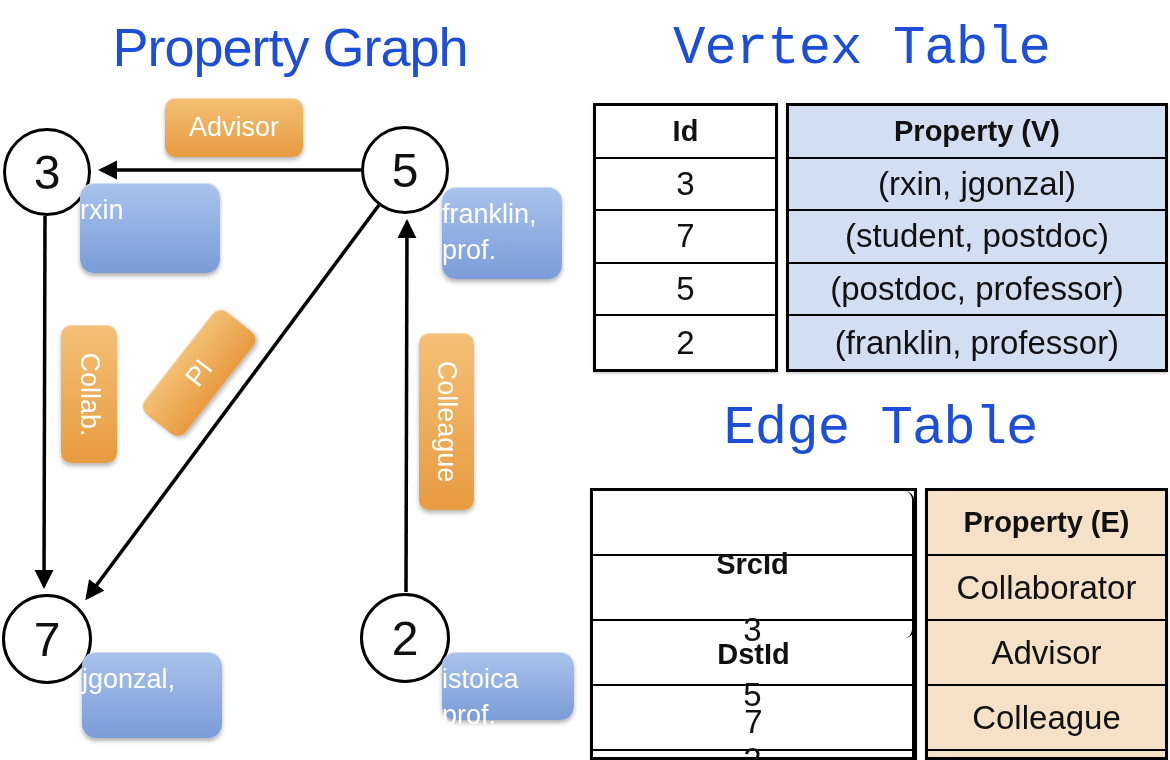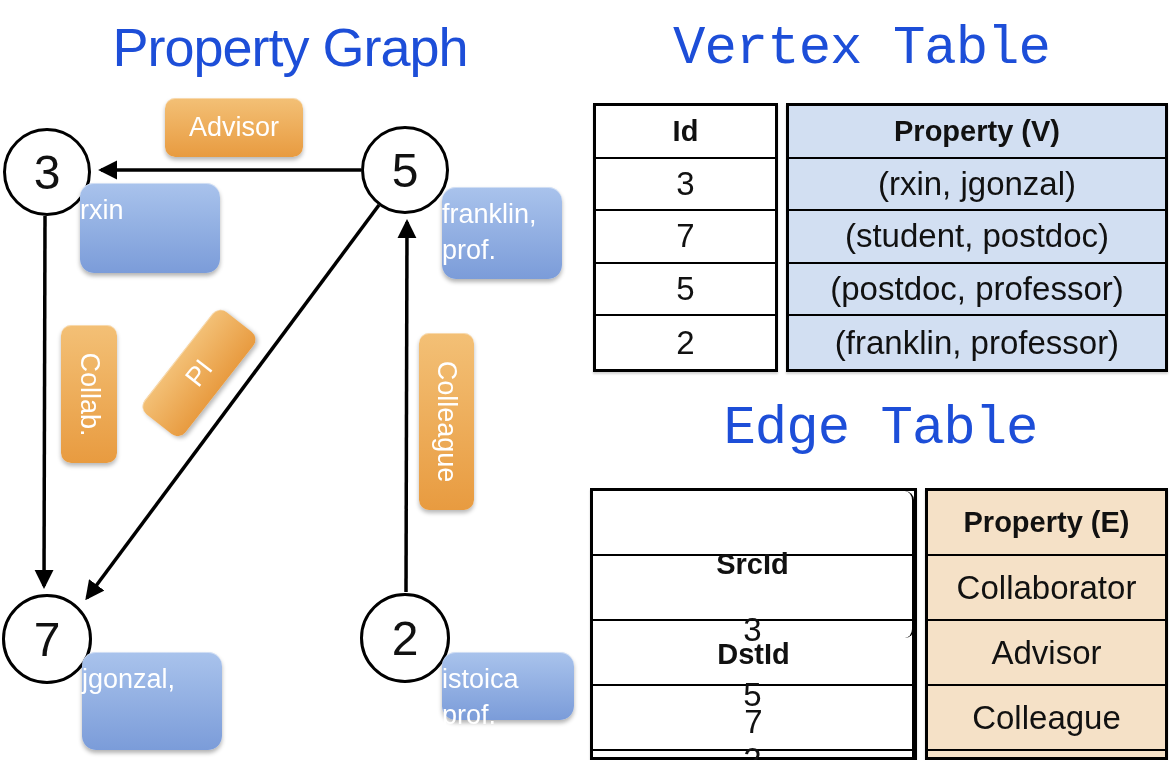--- a/index.html
+++ b/index.html
@@ -42,21 +42,21 @@
     position: absolute; z-index: 4;
     background: linear-gradient(180deg, #a9c3ec 0%, #7b9cd9 100%);
     border-radius: 14px;
     box-shadow: 0 3px 4px rgba(0,0,0,0.30), inset 0 1px 0 rgba(255,255,255,0.45);
     color: #fff; font-size: 27px; line-height: 1.32;
     padding: 10px 0 0 0;
     margin-left: 20px;
   }
   #vbox-rxin     { left: 60px;  top: 183px; width: 140px; height: 90px; }
   #vbox-franklin { left: 422px; top: 187px; width: 120px; height: 92px; }
-  #vbox-jgonzal  { left: 62px;  top: 652px; width: 140px; height: 98px; }
+  #vbox-jgonzal  { left: 62px;  top: 652px; width: 140px; height: 86px; }
   #vbox-istoica  { left: 422px; top: 652px; width: 132px; height: 68px; }
 
   
   .ebox {
     position: absolute; z-index: 4;
     background: linear-gradient(180deg, #f3c076 0%, #e89b40 100%);
     border-radius: 10px;
     box-shadow: 0 3px 4px rgba(0,0,0,0.28), inset 0 1px 0 rgba(255,255,255,0.4);
     color: #fff; font-size: 27px;
     display: flex; align-items: center; justify-content: center;

